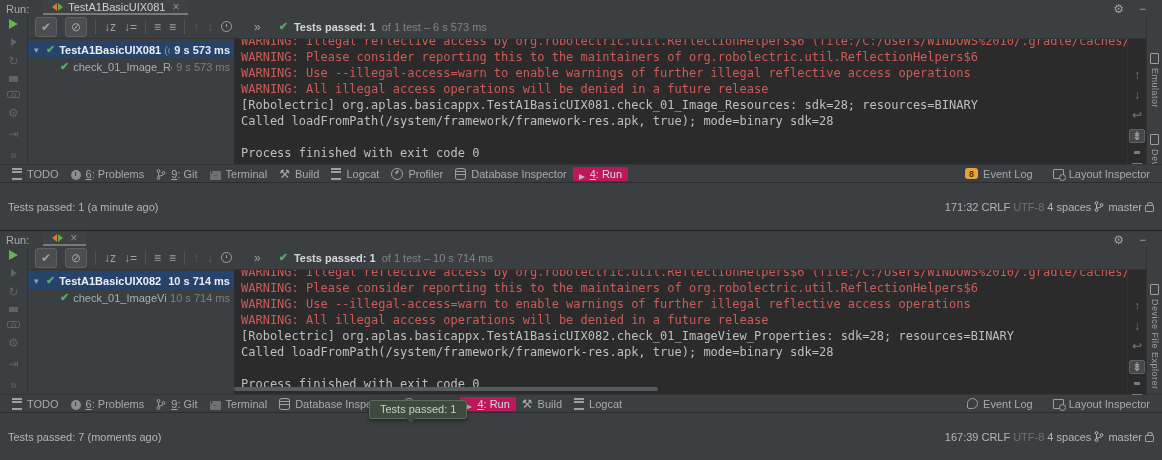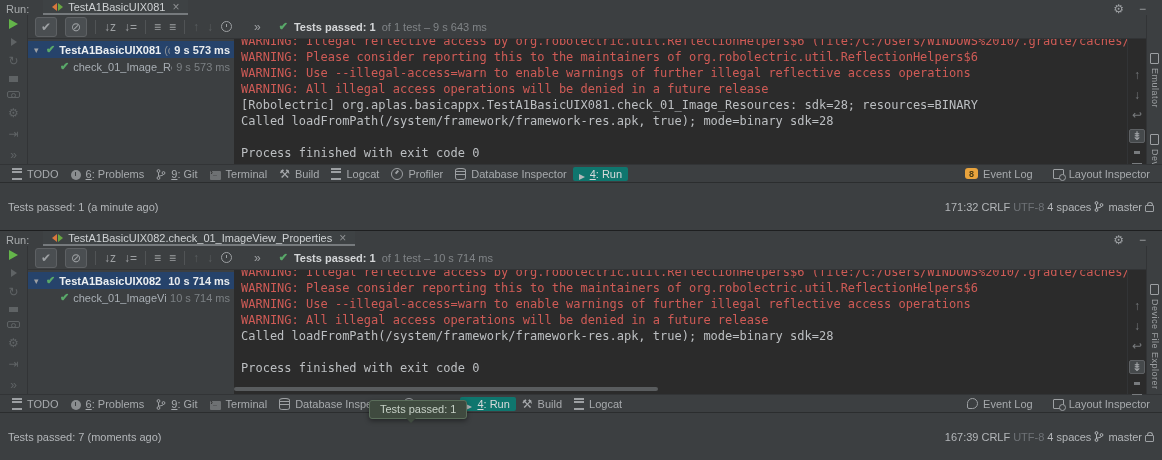--- a/index.html
+++ b/index.html
@@ -68,21 +68,21 @@
   .right-bar{width:15px;flex:none;background:#3c3f41;border-left:1px solid #323436;
              display:flex;flex-direction:column;align-items:center;padding-top:38px;gap:26px}
   .vitem{display:flex;flex-direction:column;align-items:center;gap:4px;color:#9da0a3}
   .vtext{writing-mode:vertical-rl;font-size:9px;letter-spacing:.5px}
   .mini-dev{width:7px;height:9px;border:1px solid #9da0a3;border-radius:1px}
 
   
   .tw-bar{height:17px;flex:none;background:#3c3f41;border-top:1px solid #323436;display:flex;
           align-items:center;padding:0 6px;color:#a7aaad}
   .tw-item{display:flex;align-items:flex-end;gap:5px;padding:1px 6px;border-radius:2px;white-space:nowrap}
-  .tw-item.sel{background:#0f766e;color:#d8dadc}
+  .tw-item.sel{background:#be185d;color:#d8dadc}
   .mn{text-decoration:underline}
   .tw-right{margin-left:auto;display:flex;align-items:center;gap:20px;margin-right:6px}
   .tw-rItem{display:flex;align-items:center;gap:5px}
   .ev-badge{min-width:9px;height:11px;background:#e8a33d;border-radius:3px;color:#4a3a12;font-size:9px;
             font-weight:bold;display:flex;align-items:center;justify-content:center;padding:0 2px}
 
   
   .status-bar{height:15px;flex:none;background:#3c3f41;border-top:1px solid #2b2d2e;display:flex;
               align-items:center;padding:16px 8px;color:#b3b6b9}
   .sb-right{margin-left:auto;display:flex;align-items:center;gap:3px}
@@ -177,21 +177,21 @@
         <span class="glyph">≡</span>
         <span class="glyph">≡</span>
         <span class="vsep"></span>
         <span class="glyph dimg">↑</span>
         <span class="glyph dimg">↓</span>
         <span class="i-clock"></span>
         <span class="glyph" style="margin-left:14px">»</span>
         <div class="summary">
           <span class="sum-check">✔</span>
           <span class="sum-main">Tests passed: 1</span>
-          <span class="sum-rest">of 1 test – 9 s 643 ms</span>
+          <span class="sum-rest">of 1 test – 6 s 573 ms</span>
         </div>
       </div>
 
       <div class="content">
         <div class="tree">
           <div class="trow selected">
             <span class="t-expander">▾</span>
             <span class="t-check">✔</span>
             <span class="t-name"><span class="t-title">TestA1BasicUIX081</span><span class="t-pkg"> (org.aplas.basica</span></span>
             <span class="t-dur">9 s 573 ms</span>
@@ -317,21 +317,20 @@
 </div>
 
 <div class="panel">
   <div class="p-header">
     <span class="run-label">Run:</span>
     <div class="tab">
       <span class="i-atest">
           <span class="l"></span>
           <span class="r"></span>
         </span>
-      <span>TestA1BasicUIX082.check_01_ImageView_Properties</span>
       <span class="tab-close">×</span>
     </div>
     <div class="hdr-right">
       <span class="gear">⚙</span>
       <span class="minim">−</span>
     </div>
   </div>
 
   <div class="p-body">
     <div class="left-strip">
@@ -384,20 +383,21 @@
             <span class="t-name"><span class="t-title">check_01_ImageView_Properties</span></span>
             <span class="t-dur">10 s 714 ms</span>
           </div>
         </div>
 
         <div class="console">
           <div class="ln warn">WARNING: Illegal reflective access by org.robolectric.util.ReflectionHelpers$6 (file:/C:/Users/WINDOWS%2010/.gradle/caches/modules-2/files-2.</div>
           <div class="ln warn">WARNING: Please consider reporting this to the maintainers of org.robolectric.util.ReflectionHelpers$6</div>
           <div class="ln warn">WARNING: Use --illegal-access=warn to enable warnings of further illegal reflective access operations</div>
           <div class="ln warn">WARNING: All illegal access operations will be denied in a future release</div>
+          <div class="ln info">[Robolectric] org.aplas.basicappx.TestA1BasicUIX082.check_01_ImageView_Properties: sdk=28; resources=BINARY</div>
           <div class="ln info">Called loadFromPath(/system/framework/framework-res.apk, true); mode=binary sdk=28</div>
           <div class="ln">&nbsp;</div>
           <div class="ln info">Process finished with exit code 0</div>
           <div class="hscroll"></div>
         </div>
 
         <div class="gutter">
           <span class="glyph">↑</span>
           <span class="glyph">↓</span>
           <span class="glyph">↩</span>

